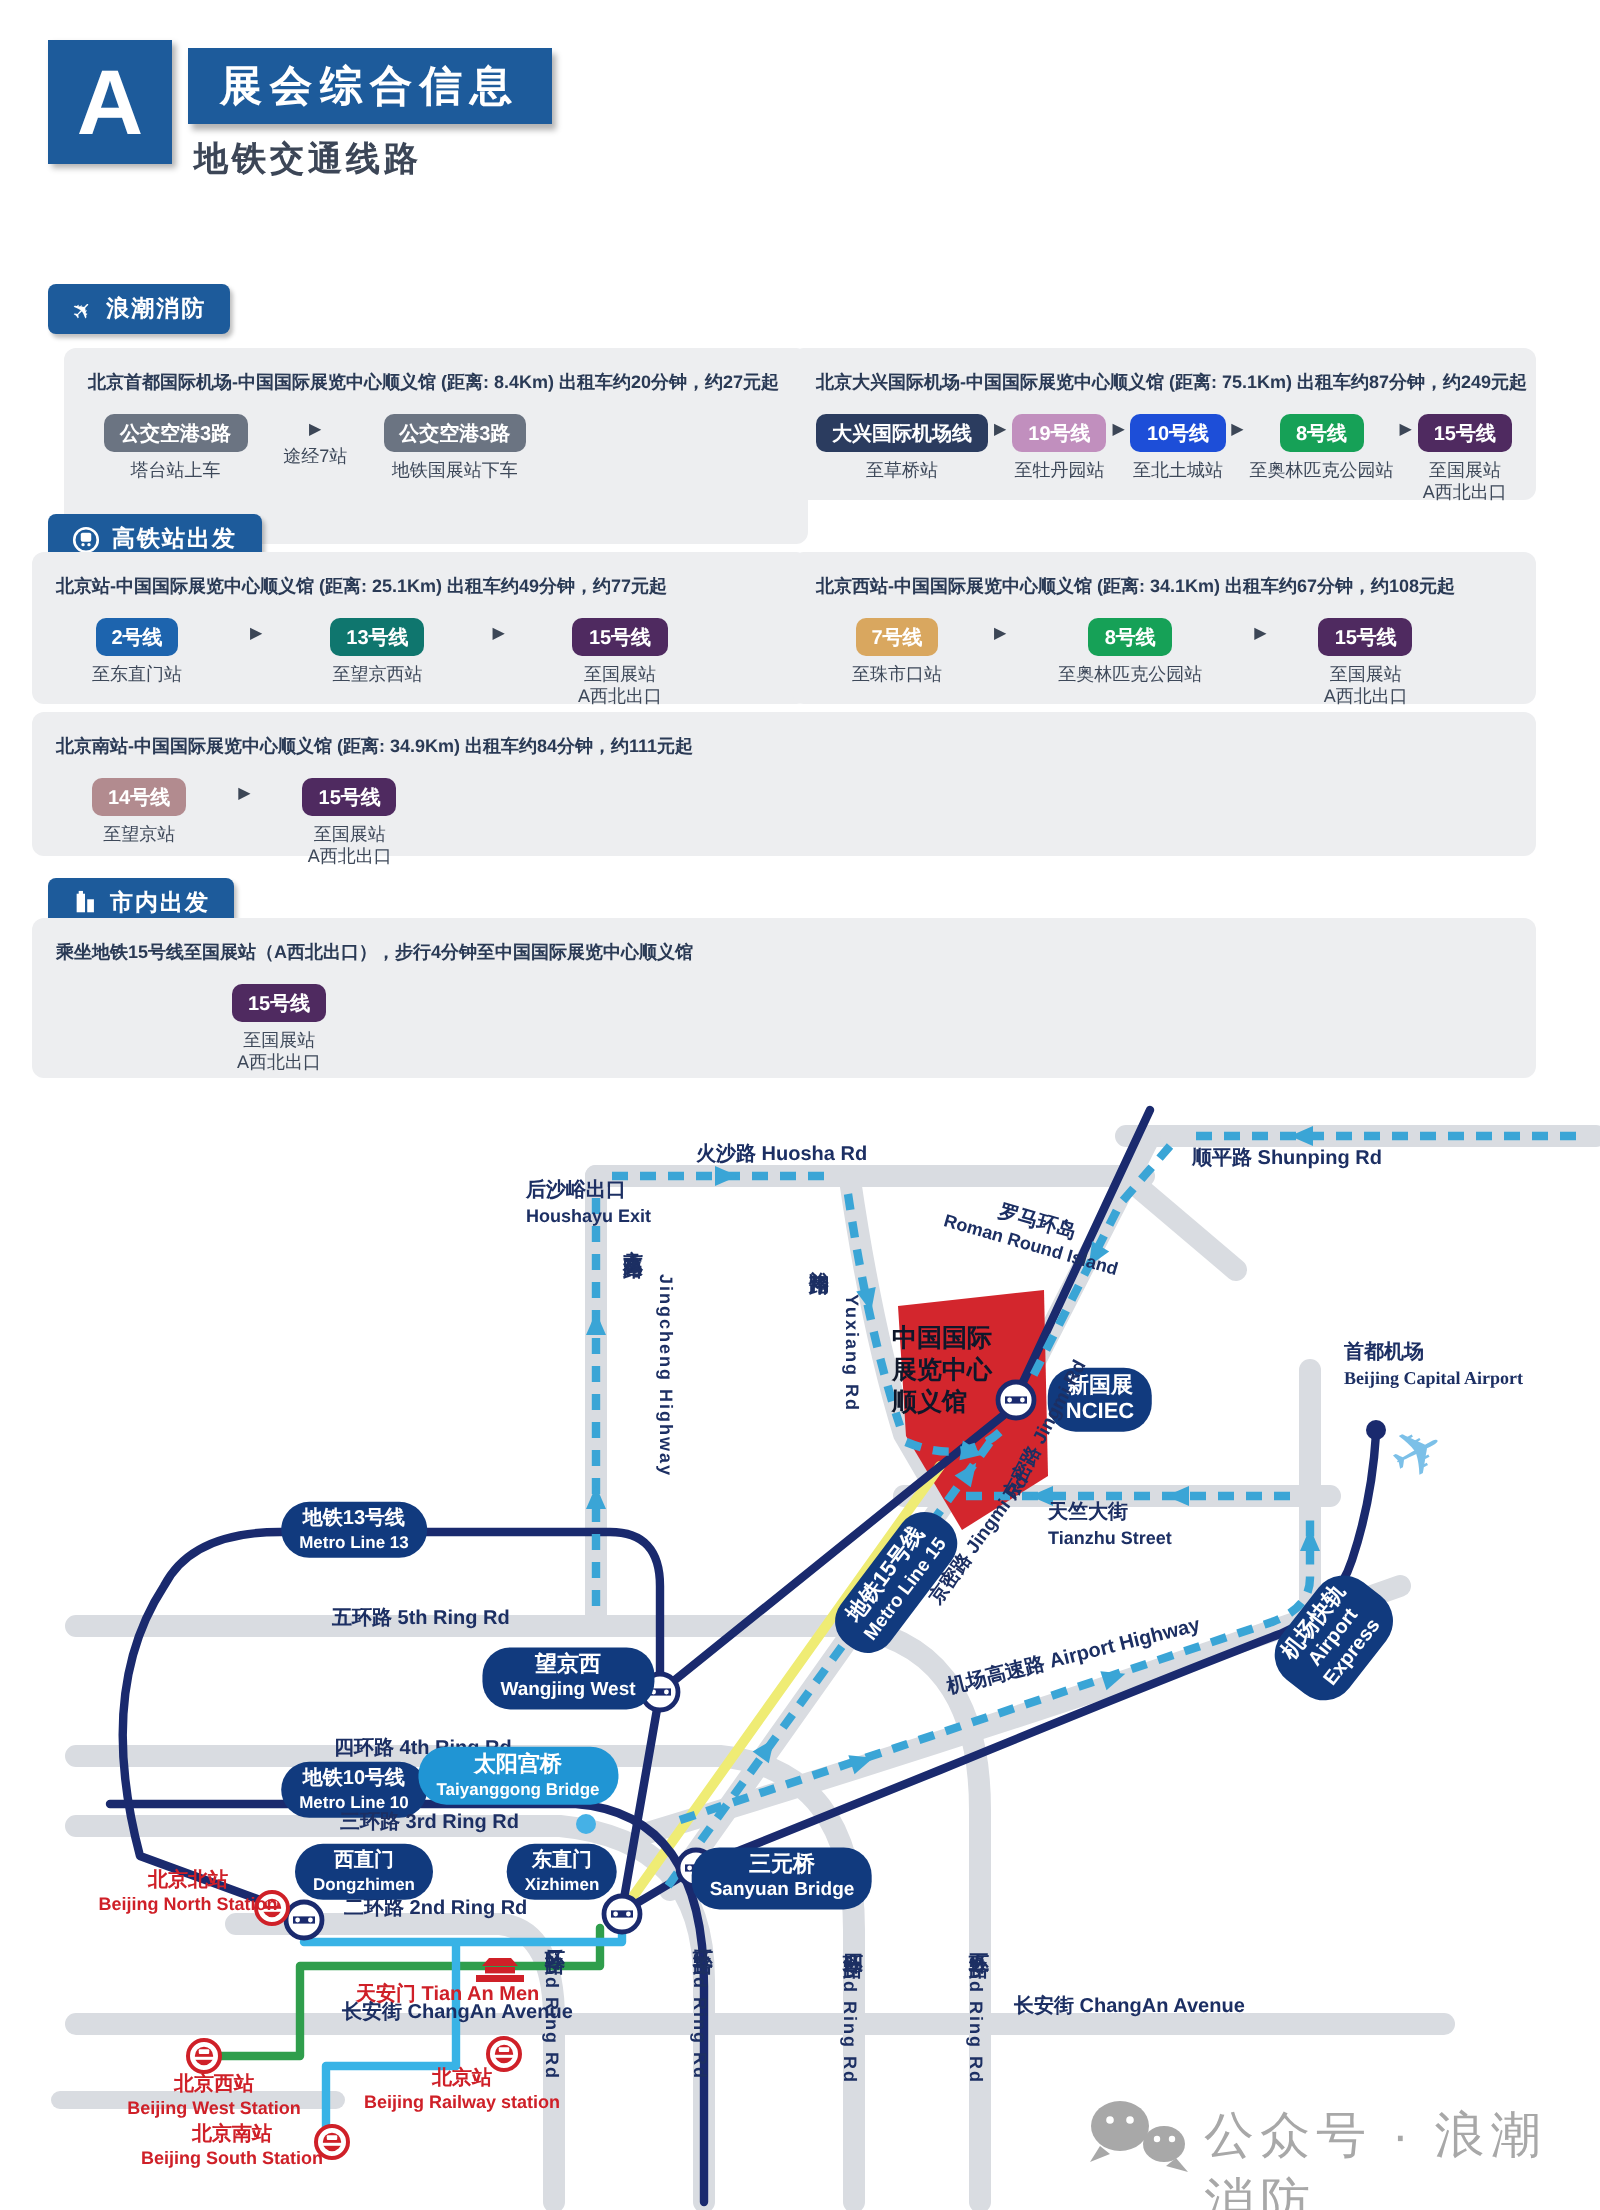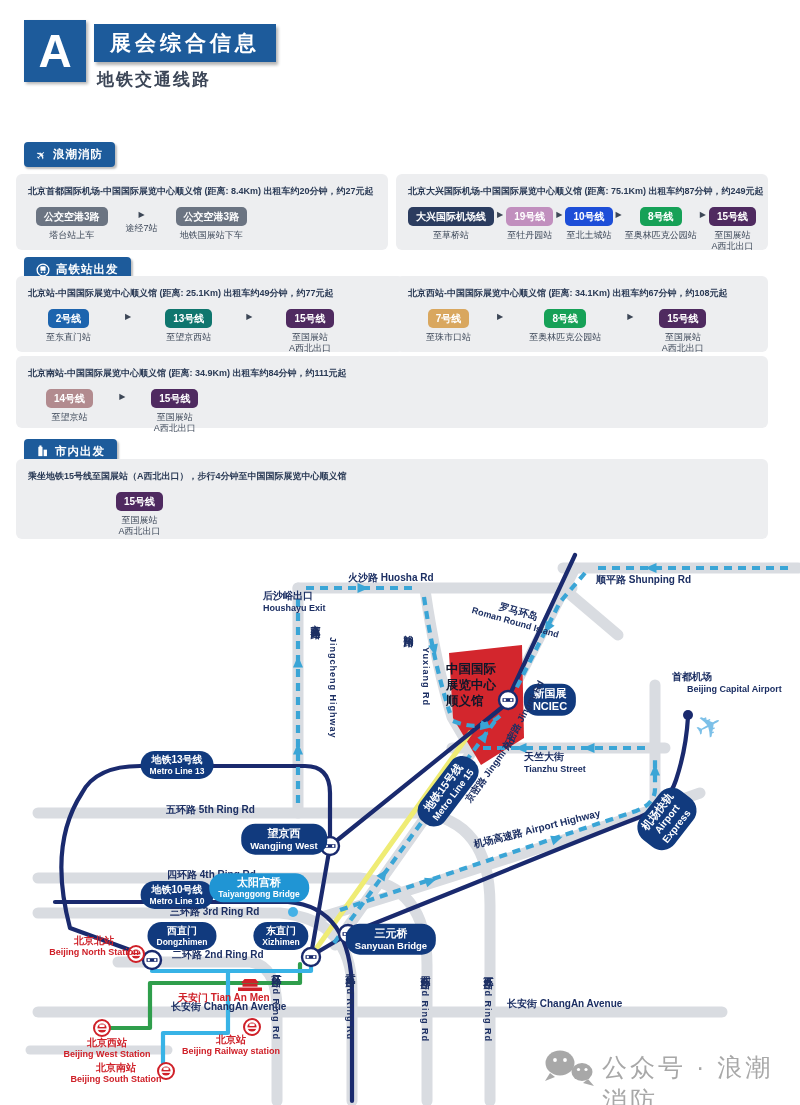--- a/index.html
+++ b/index.html
@@ -50,21 +50,21 @@
 
   <div class="abadge">A</div>
   <div class="ribbon">展会综合信息</div>
   <div class="subtitle">地铁交通线路</div>
 
   <div class="shead" style="left:24px;top:142px;">
     <span class="hicon">✈</span>
     <span>浪潮消防</span>
   </div>
 
-  <div class="panel" style="left:16px;top:174px;width:372px;height:76px;">
+  <div class="panel" style="left:32px;top:174px;width:372px;height:98px;">
     <div class="desc">北京首都国际机场-中国国际展览中心顺义馆 (距离: 8.4Km) 出租车约20分钟，约27元起</div>
     <div class="steps" style="gap:18px;padding-left:8px;">
       <div class="step">
         <span class="lbadge" style="background: rgb(107, 116, 130);">公交空港3路</span>
         <span class="sub">塔台站上车</span>
       </div>
       <div class="conn">
         <span class="arr">▶</span>
         <span class="sub" style="margin-top:0;">途经7站</span>
       </div>
@@ -335,21 +335,21 @@
     <div class="venuetxt">
       <div>中国国际</div>
       <div>展览中心</div>
       <div>顺义馆</div>
     </div>
     <div class="pill" style="left:550px;top:155px;">
       <span class="l1">新国展</span>
       <span class="l1">NCIEC</span>
     </div>
     <div class="ml" style="left:672px;top:126px;">首都机场</div>
-    <div class="ml f9" style="left:687px;top:139px;">Beijing Capital Airport</div>
+    <div class="ml f9" style="left:672px;top:139px;font-family:Liberation Serif, serif;">Beijing Capital Airport</div>
     <div class="ml" style="left:524px;top:206px;">天竺大街</div>
     <div class="ml f9" style="left:524px;top:219px;">Tianzhu Street</div>
     <div class="ml f95 cen" style="left:523px;top:170px;transform:translate(-50%,-50%) rotate(-62deg);">京密路 Jingmi Rd</div>
     <div class="ml f95 cen" style="left:490px;top:225px;transform:translate(-50%,-50%) rotate(-54deg);">京密路 Jingmi Rd</div>
     <div class="ml cen" style="left:537px;top:284px;transform:translate(-50%,-50%) rotate(-14deg);">机场高速路 Airport Highway</div>
     <div class="pill" style="left:667px;top:274px;transform:translate(-50%,-50%) rotate(-52deg);border-radius:16px;">
       <span class="l1">机场快轨</span>
       <span class="l1" style="font-size:10px;">Airport</span>
       <span class="l1" style="font-size:10px;">Express</span>
     </div>

